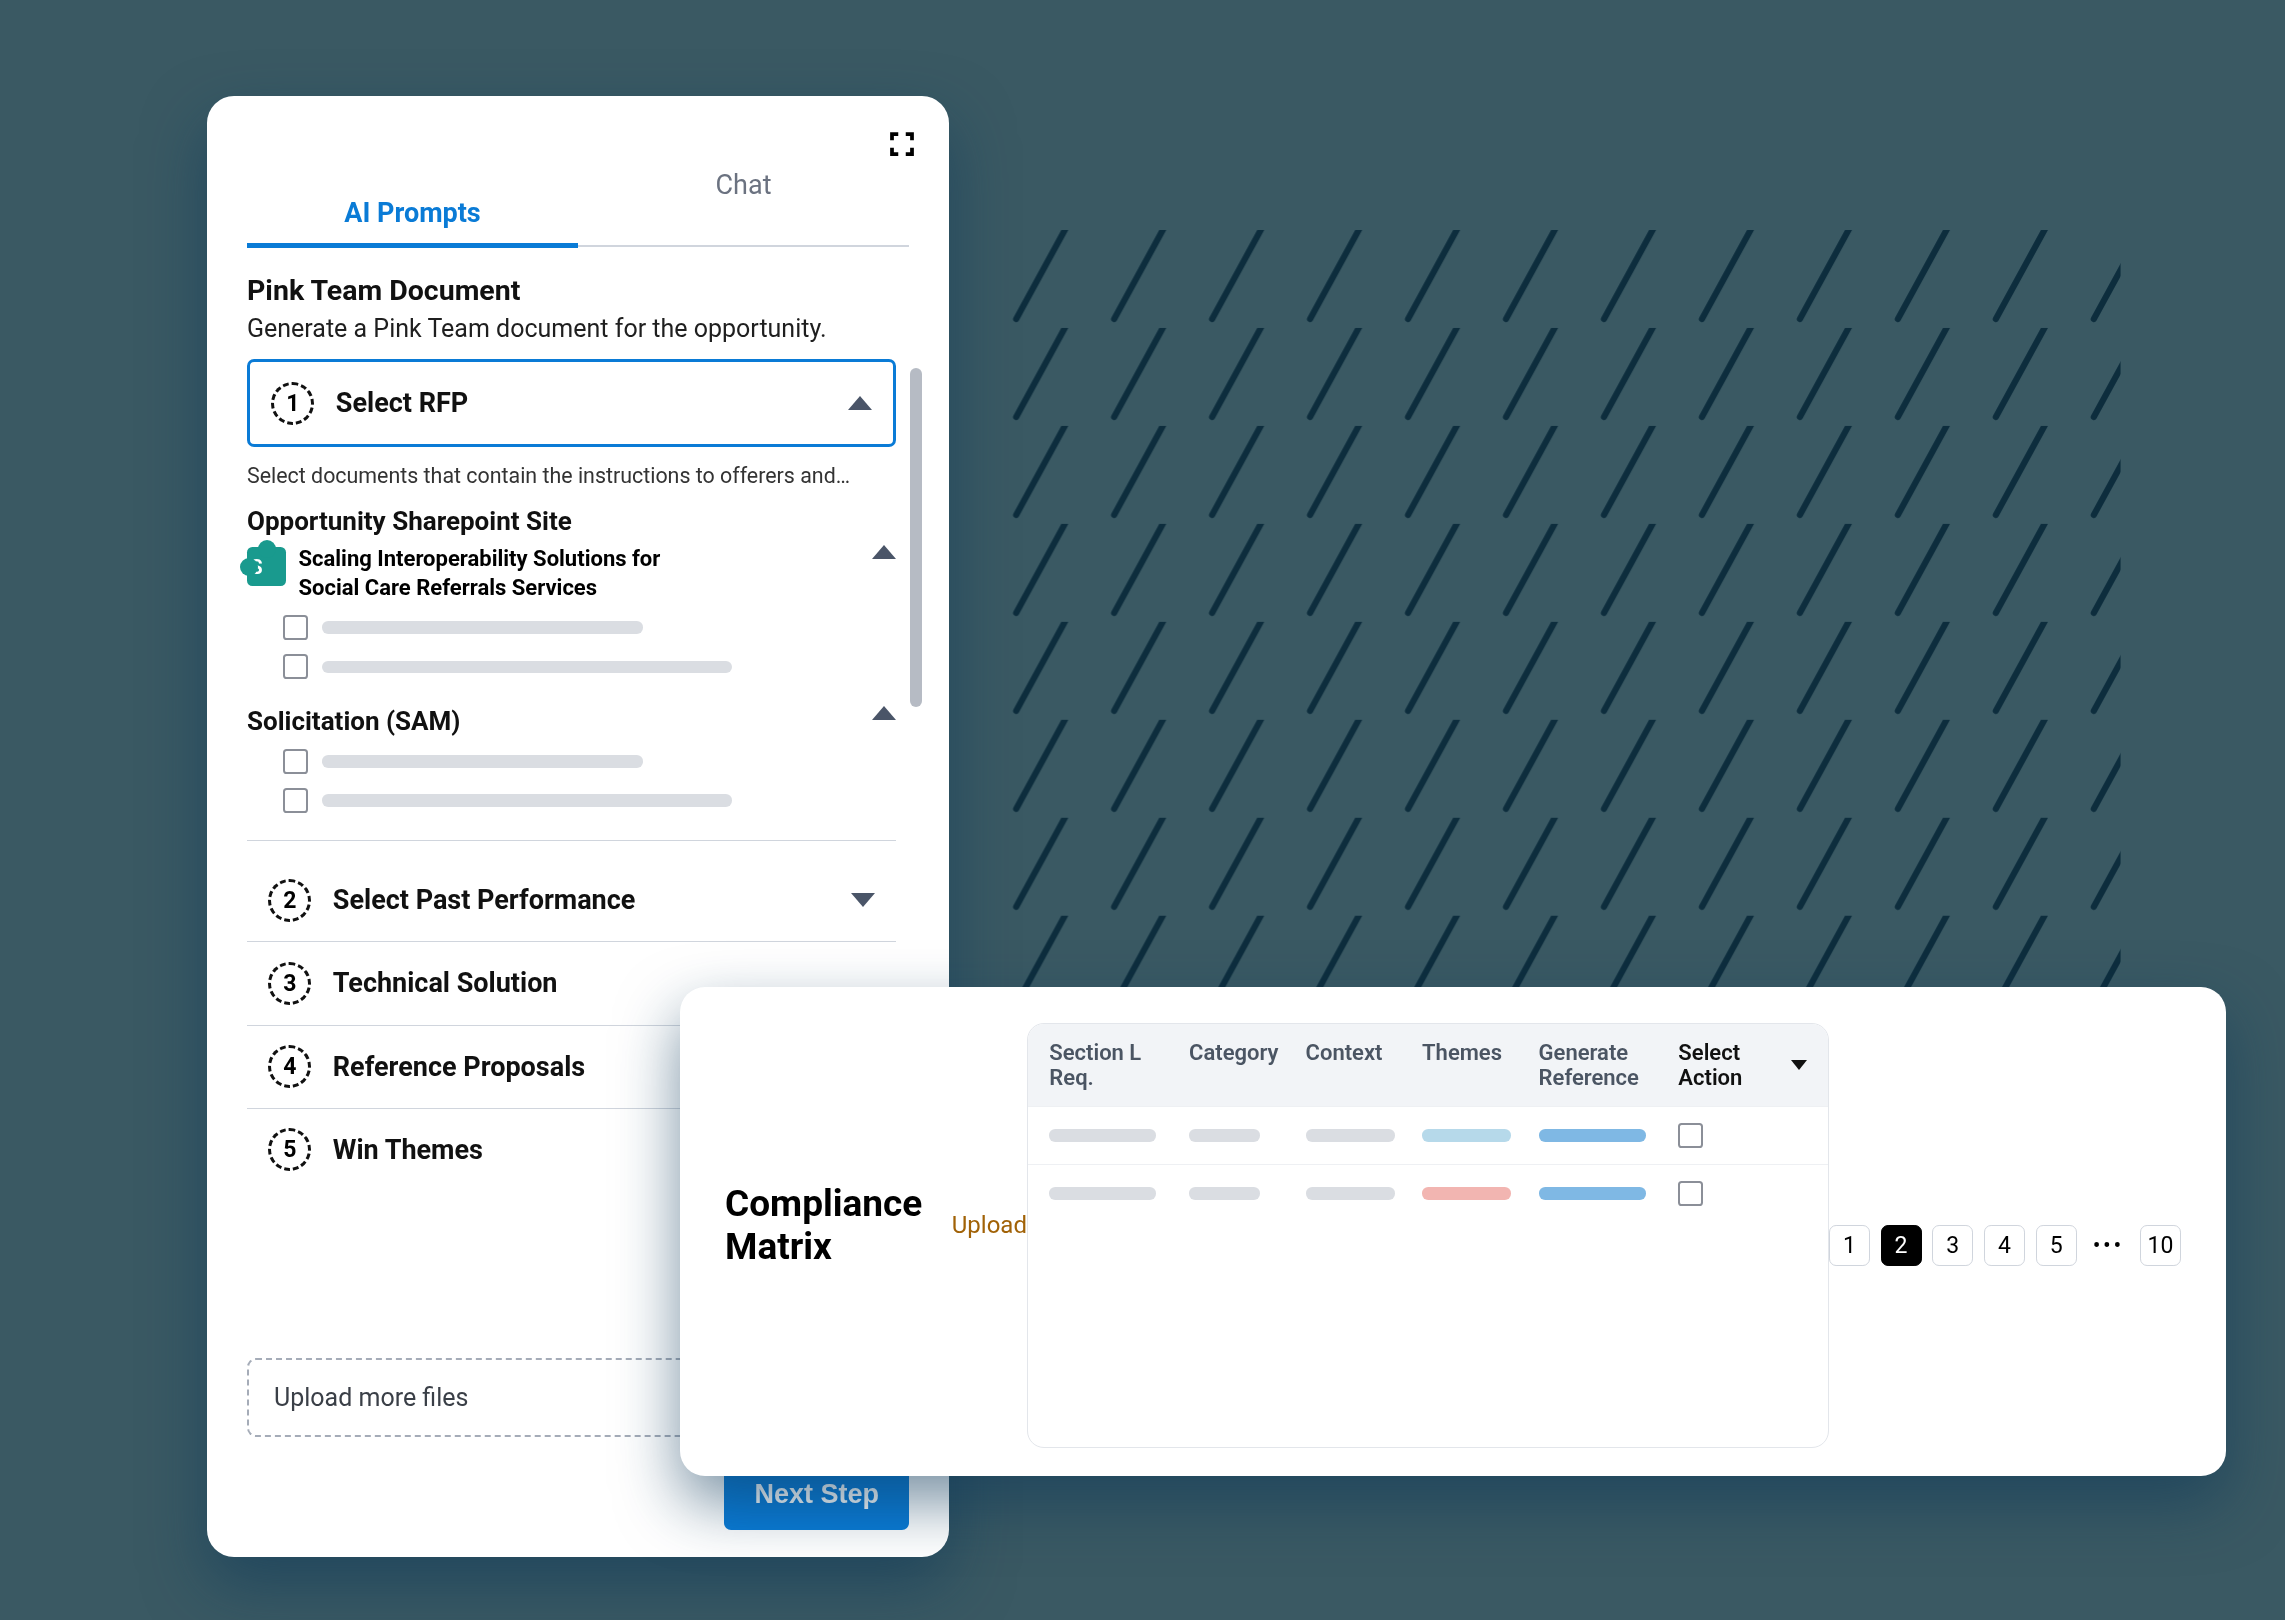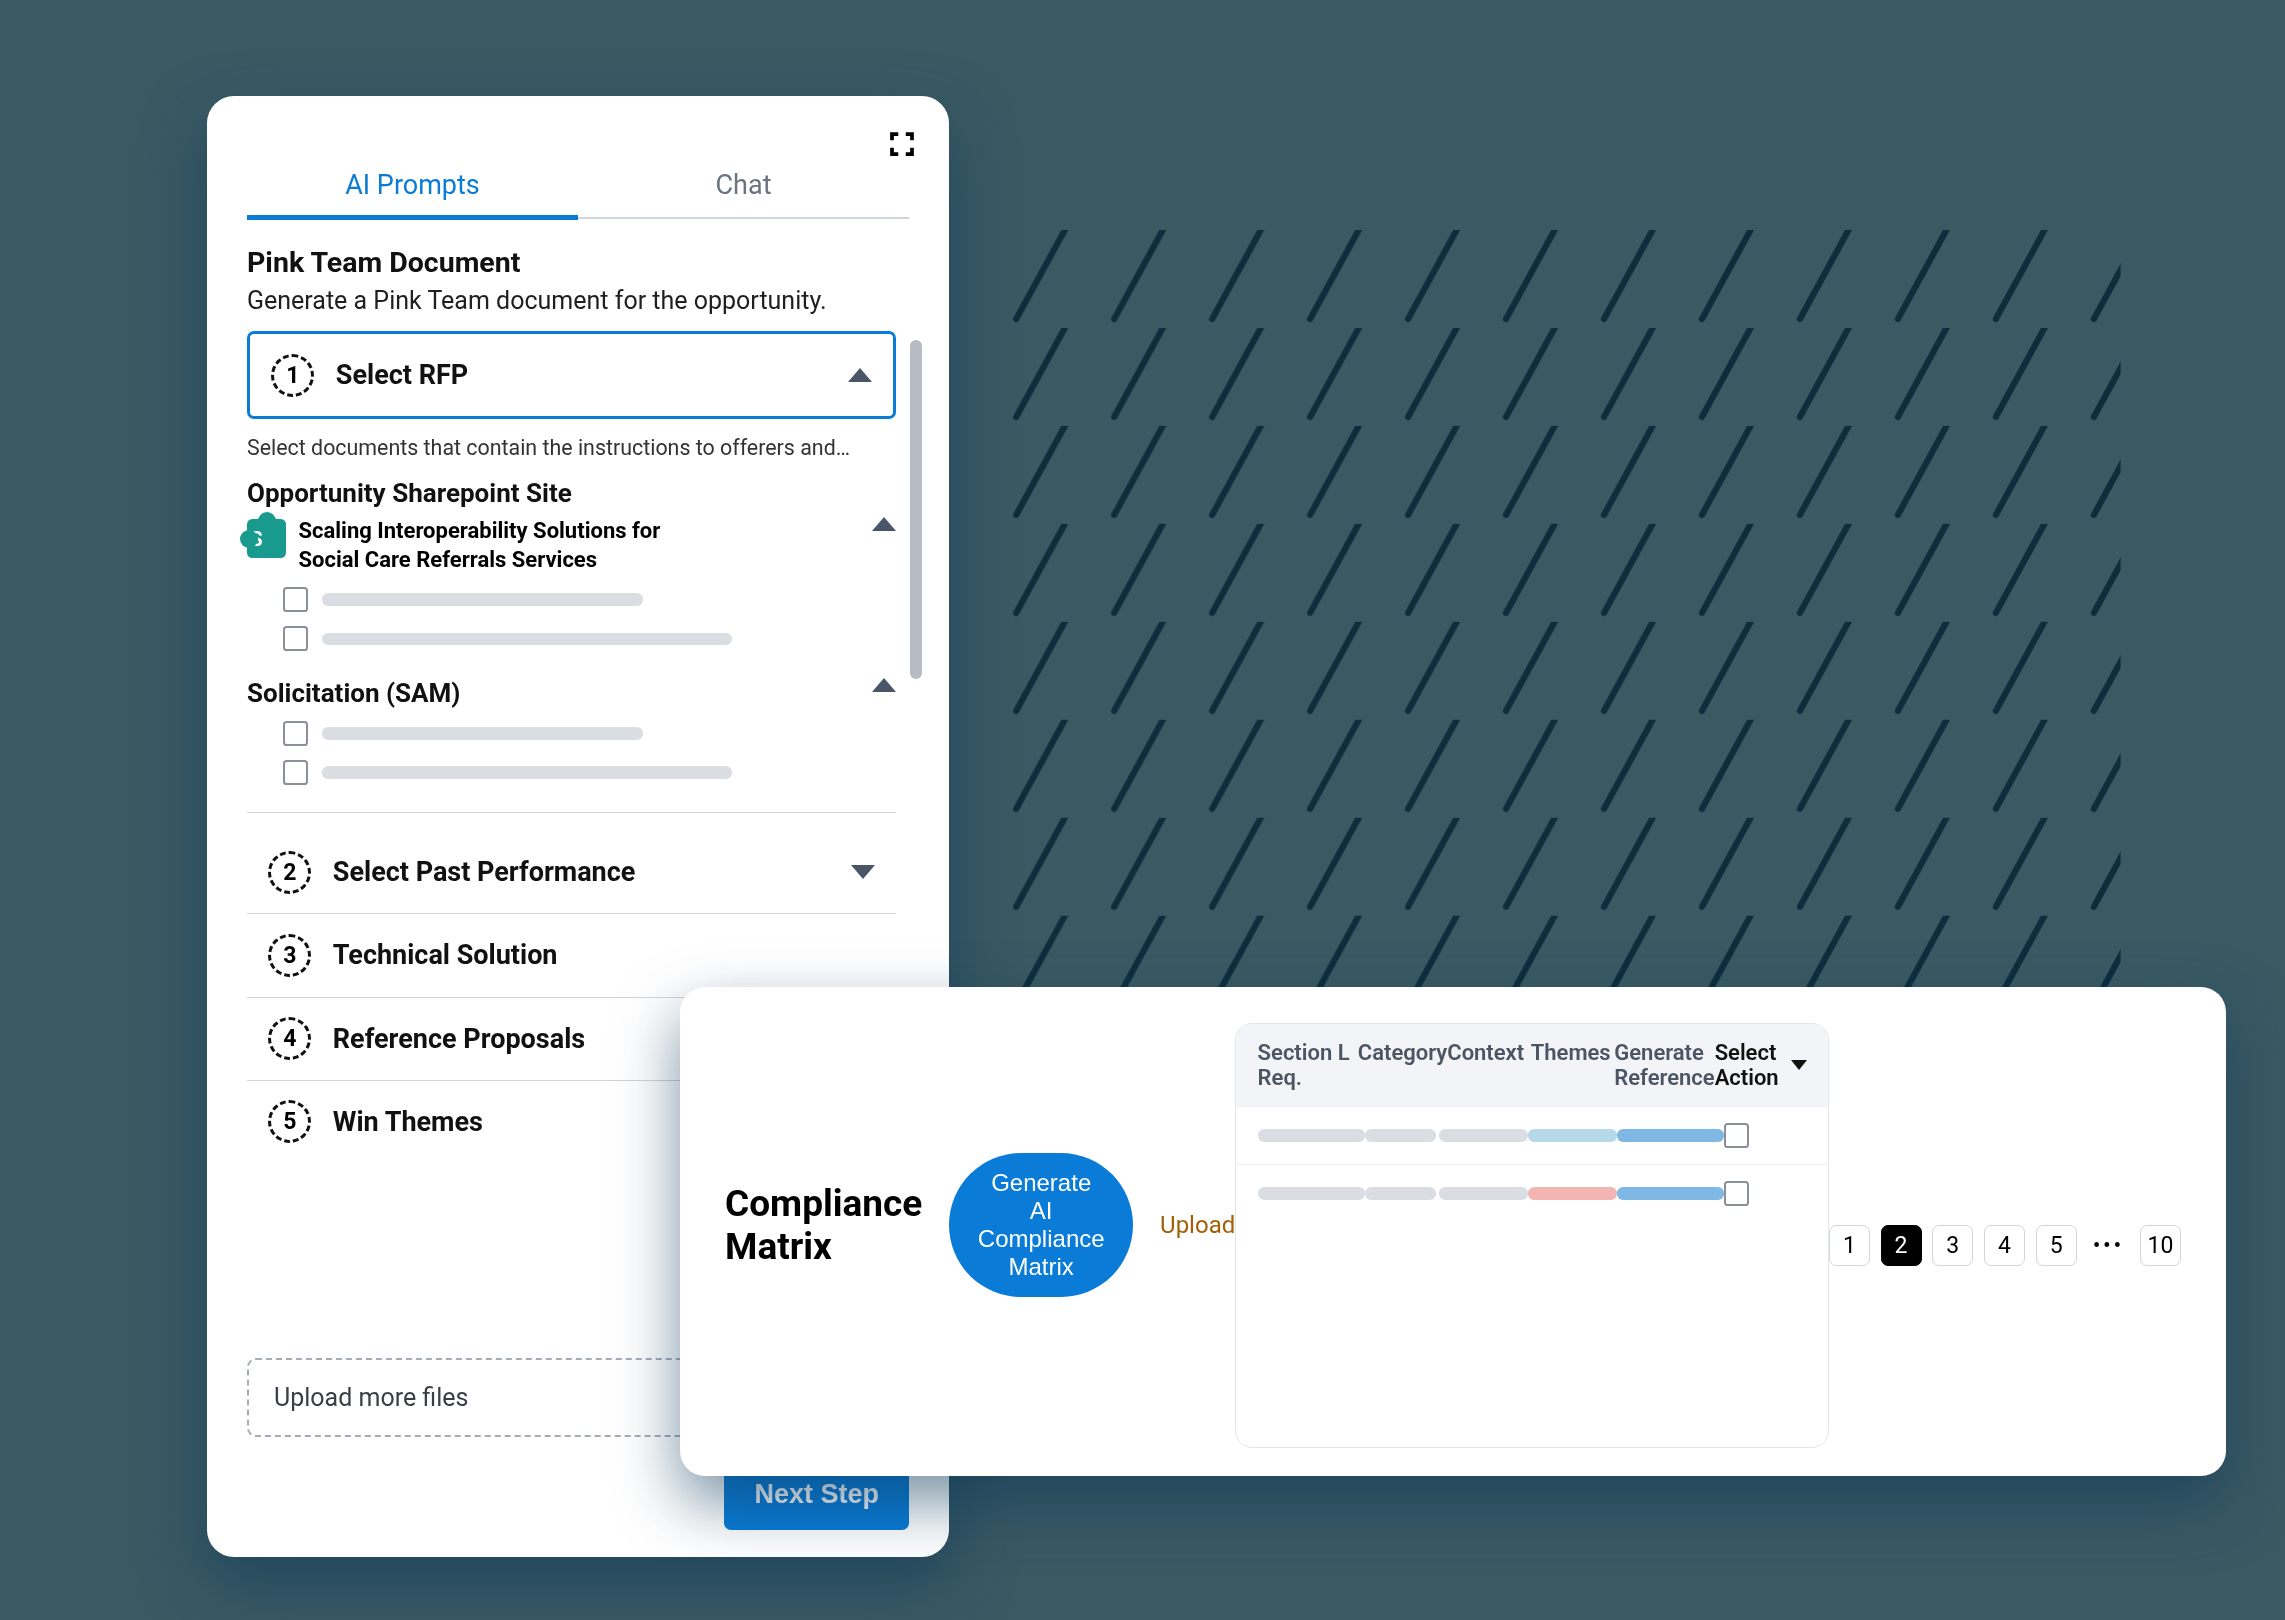--- a/index.html
+++ b/index.html
@@ -60,21 +60,22 @@
     flex: 1;
     text-align: center;
     font-size: 27px;
     padding: 0 0 16px 0;
     color: #6b7280;
     cursor: pointer;
     position: relative;
   }
   .tab.active {
     color: #0a7bd6;
-    font-weight: 400;
+    font-weight: 700;
+    margin-top: 28px;
   }
   .tab.active::after {
     content: "";
     position: absolute;
     left: 0; right: 0; bottom: -2.7px;
     height: 4.5px;
     background: #0a7bd6;
   }
 
   .section-title {
@@ -385,21 +386,20 @@
   <div class="upload-drop">Upload more files</div>
 
   <div class="footer-btn">
     <button class="btn-primary">Next Step</button>
   </div>
 </div>
 
 <div class="panel-right">
   <div class="cm-header">
     <div class="cm-title">Compliance Matrix</div>
-    <button class="btn-gen">Generate AI Compliance Matrix</button>
     <div class="link-upload">Upload</div>
   </div>
 
   <div class="cm-table">
     <div class="cm-head">
       <div>Section L Req.</div>
       <div>Category</div>
       <div>Context</div>
       <div>Themes</div>
       <div>Generate Reference</div>

